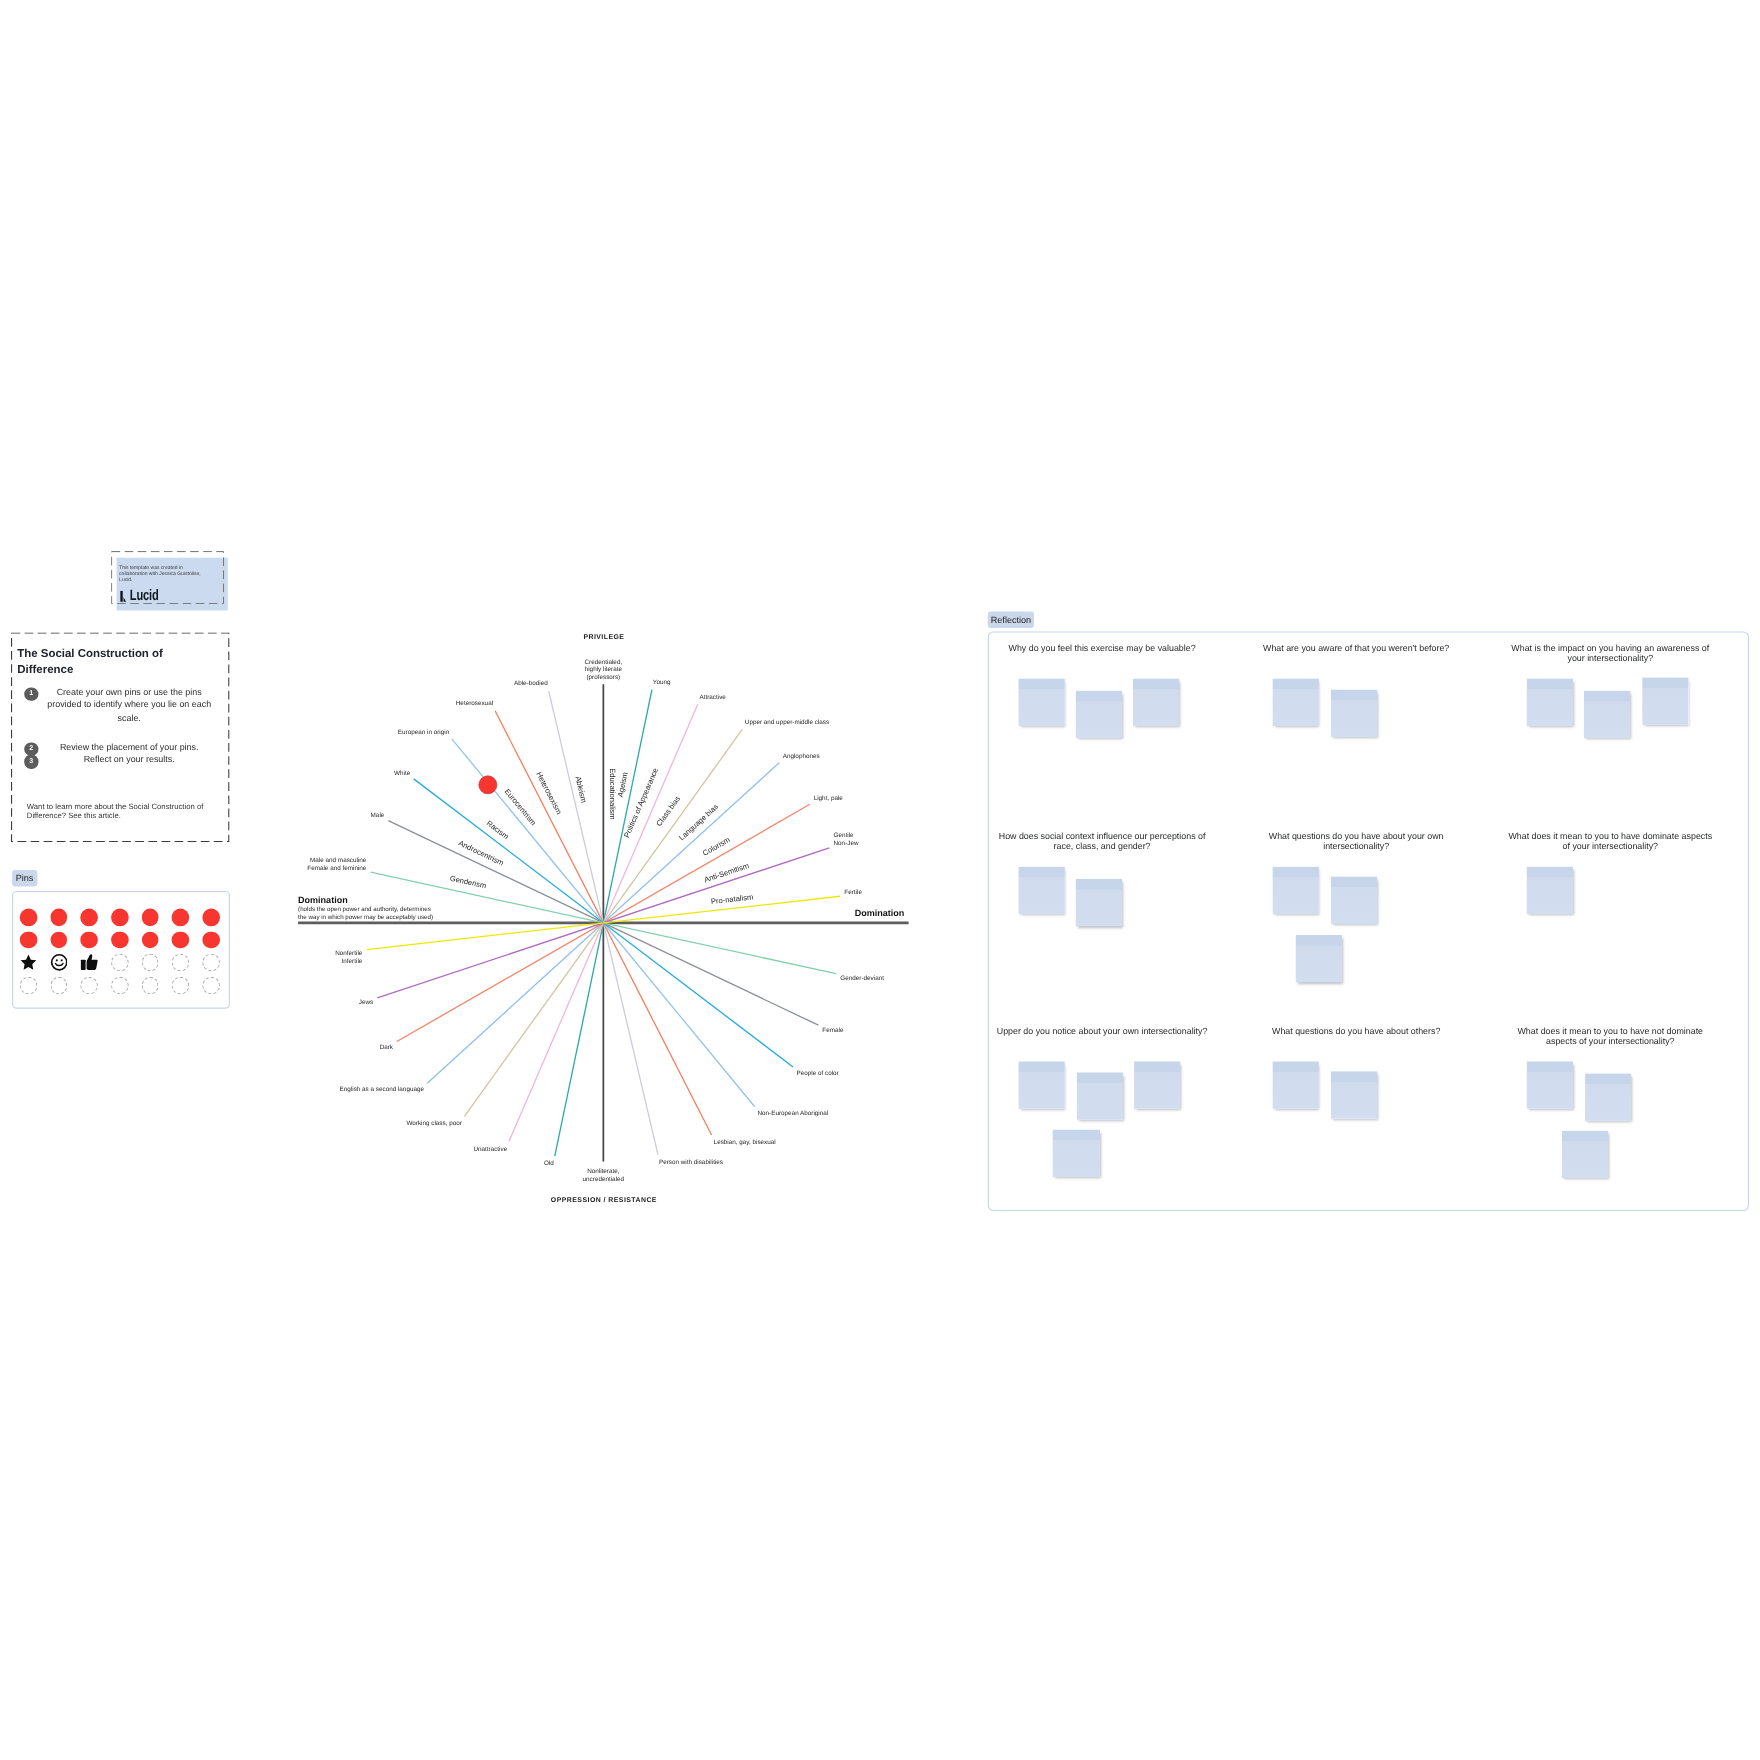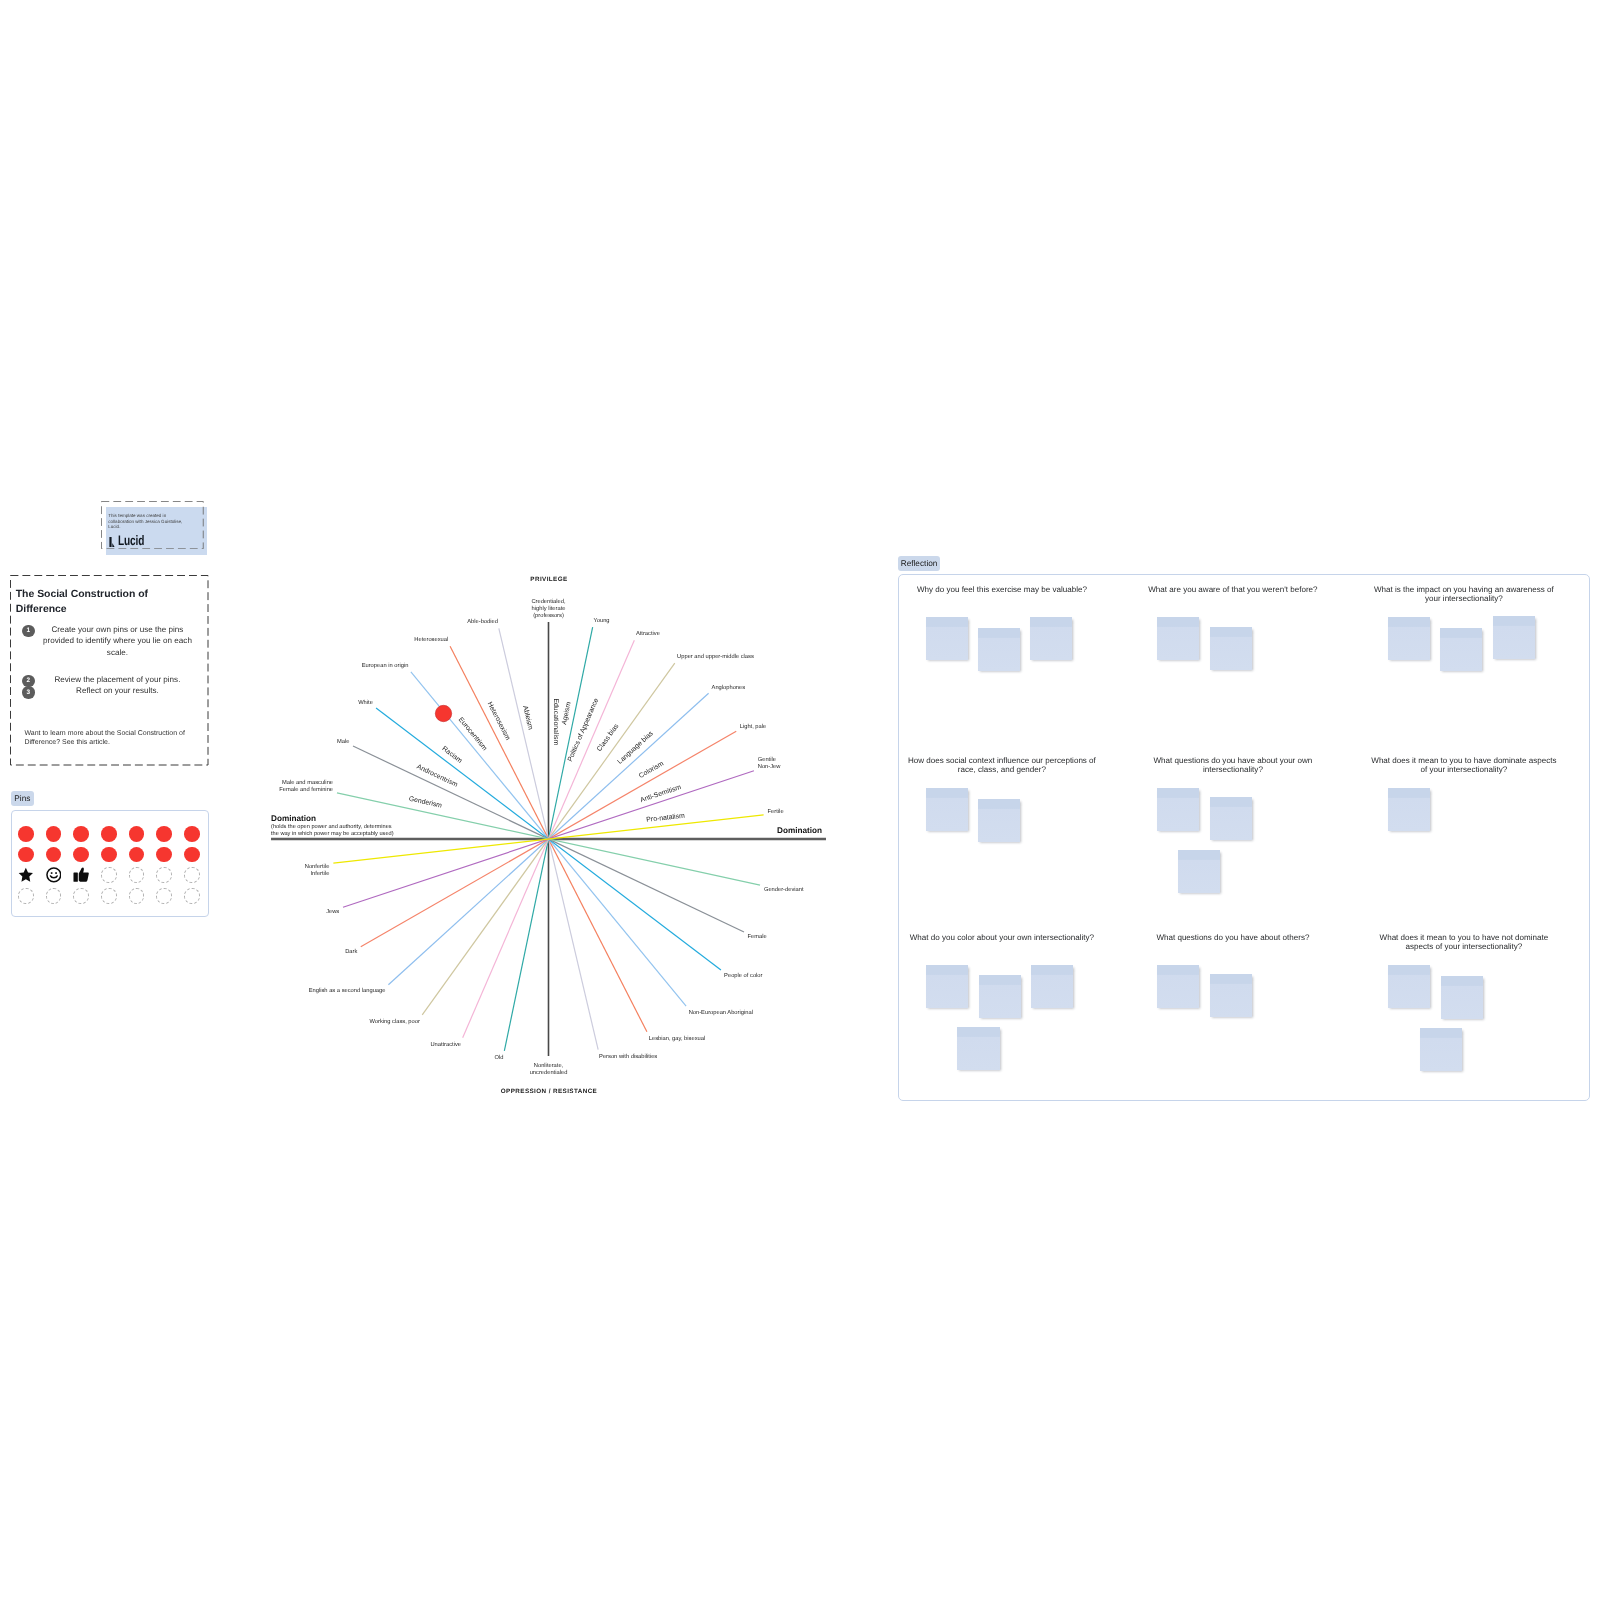--- a/index.html
+++ b/index.html
@@ -288,21 +288,21 @@
   <div class="note" style="left:594.0px;top:41.3px;"></div>
   <div class="rq" style="left:7.4px;top:182.2px;">How does social context influence our perceptions of race, class, and gender?</div>
   <div class="note" style="left:27.700000000000003px;top:212.5px;"></div>
   <div class="note" style="left:79.5px;top:223.8px;"></div>
   <div class="rq" style="left:238.4px;top:182.2px;">What questions do you have about your own intersectionality?</div>
   <div class="note" style="left:258.7px;top:212.5px;"></div>
   <div class="note" style="left:311.0px;top:221.9px;"></div>
   <div class="note" style="left:279.4px;top:275.0px;"></div>
   <div class="rq" style="left:469.4px;top:182.2px;">What does it mean to you to have dominate aspects of your intersectionality?</div>
   <div class="note" style="left:489.7px;top:212.5px;"></div>
-  <div class="rq" style="left:7.4px;top:359.2px;">What do you color about your own intersectionality?</div>
+  <div class="rq" style="left:7.4px;top:359.2px;">Upper do you notice about your own intersectionality?</div>
   <div class="note" style="left:27.700000000000003px;top:389.5px;"></div>
   <div class="note" style="left:80.0px;top:400.0px;"></div>
   <div class="note" style="left:132.3px;top:389.5px;"></div>
   <div class="note" style="left:58.900000000000006px;top:452.4px;"></div>
   <div class="rq" style="left:238.4px;top:359.2px;">What questions do you have about others?</div>
   <div class="note" style="left:258.7px;top:389.5px;"></div>
   <div class="note" style="left:311.4px;top:399.3px;"></div>
   <div class="rq" style="left:469.4px;top:359.2px;">What does it mean to you to have not dominate aspects of your intersectionality?</div>
   <div class="note" style="left:489.7px;top:389.5px;"></div>
   <div class="note" style="left:542.2px;top:400.9px;"></div>

